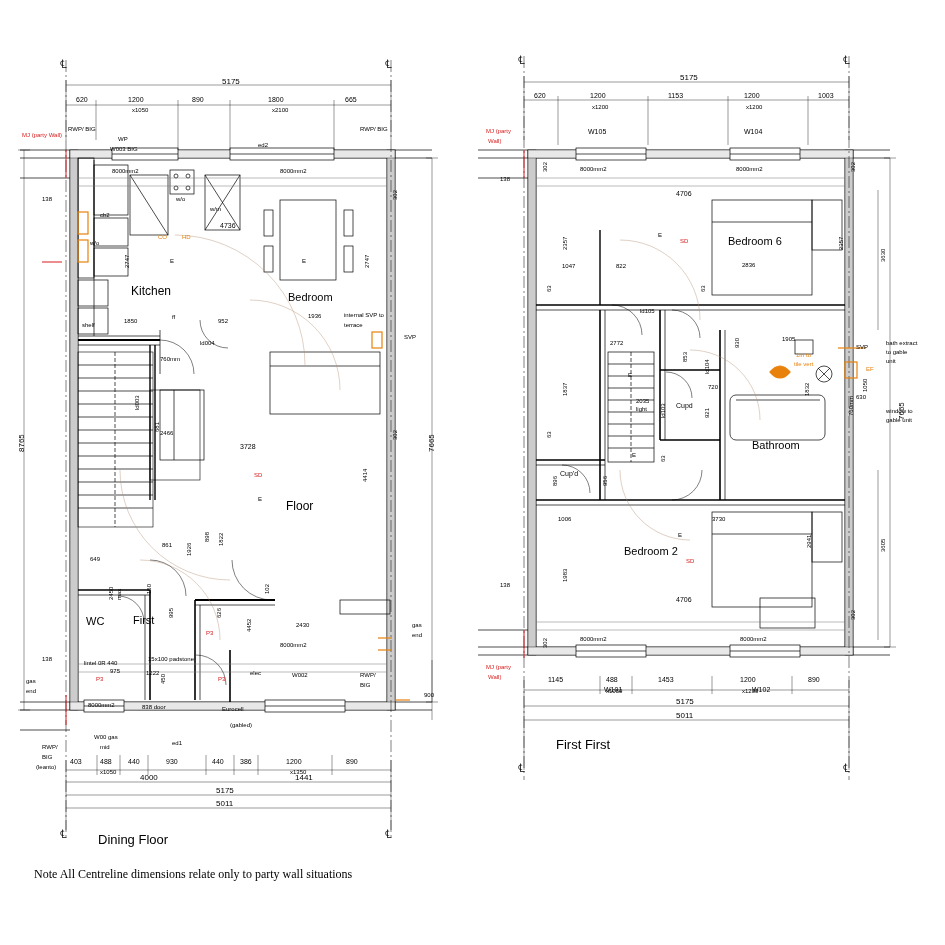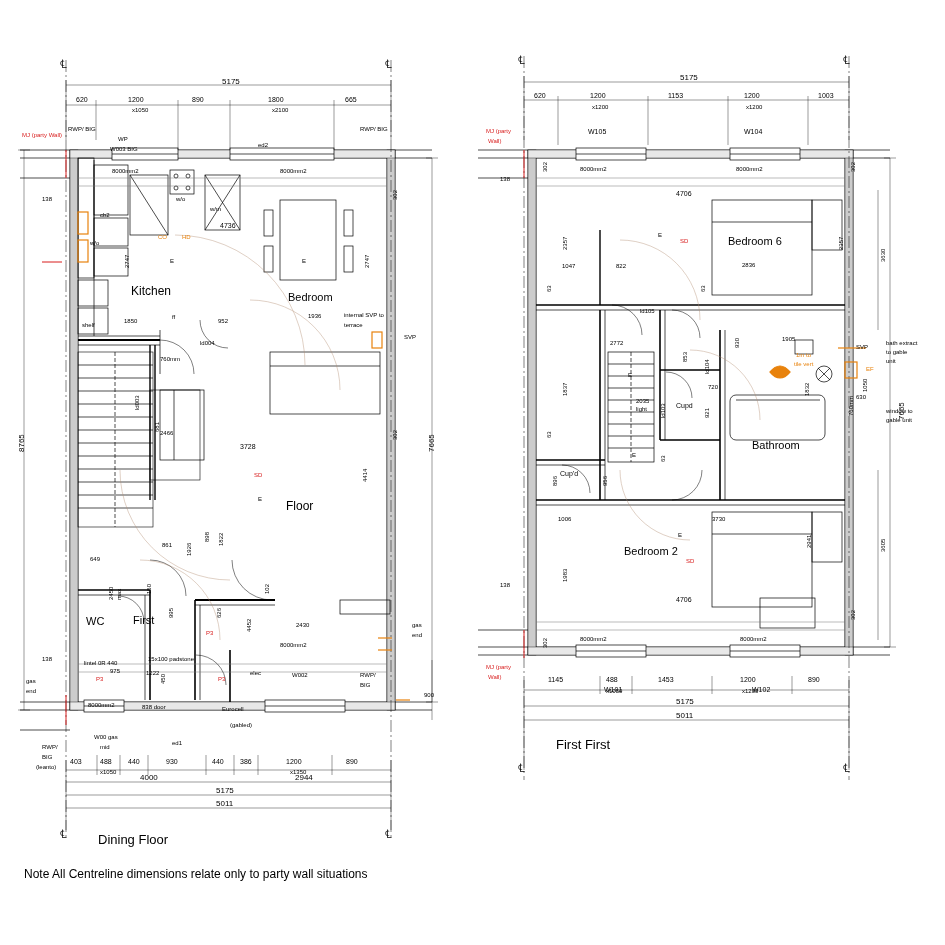--- a/index.html
+++ b/index.html
@@ -255,21 +255,21 @@
     <div class="lbl dim-xs" style="left:100px; top:769px;">x1050</div>
     <div class="lbl dim-s" style="left:128px; top:758px;">440</div>
     <div class="lbl dim-s" style="left:166px; top:758px;">930</div>
     <div class="lbl dim-s" style="left:212px; top:758px;">440</div>
     <div class="lbl dim-s" style="left:240px; top:758px;">386</div>
     <div class="lbl dim-s" style="left:286px; top:758px;">1200</div>
     <div class="lbl dim-xs" style="left:290px; top:769px;">x1350</div>
     <div class="lbl dim-s" style="left:346px; top:758px;">890</div>
 
     <div class="lbl dim" style="left:140px; top:774px;">4000</div>
-    <div class="lbl dim" style="left:295px; top:774px;">2944</div>
+    <div class="lbl dim" style="left:295px; top:774px;">1441</div>
     <div class="lbl dim" style="left:216px; top:787px;">5175</div>
     <div class="lbl dim" style="left:216px; top:800px;">5011</div>
 
     <div class="lbl room-big" style="left:131px; top:285px;">Kitchen</div>
     <div class="lbl room" style="left:288px; top:292px;">Bedroom</div>
     <div class="lbl room-big" style="left:286px; top:500px;">Floor</div>
     <div class="lbl room" style="left:133px; top:615px;">First</div>
     <div class="lbl room" style="left:86px; top:616px;">WC</div>
 
     <div class="lbl dim-xs red" style="left:22px; top:132px;">MJ (party Wall)</div>
@@ -587,15 +587,15 @@
     <div class="lbl dim-xs" style="left:658px; top:232px;">E</div>
     <div class="lbl dim-xs" style="left:628px; top:372px;">E</div>
     <div class="lbl dim-xs" style="left:678px; top:532px;">E</div>
     <div class="lbl dim-xs" style="left:632px; top:452px;">E</div>
     <div class="lbl dim-xs red" style="left:680px; top:238px;">SD</div>
     <div class="lbl dim-xs red" style="left:686px; top:558px;">SD</div>
 
     <div class="lbl floor-title" style="left:556px; top:738px;">First First</div>
   </div>
 
-  <div class="lbl note" style="left:24px; top:868px;">Note All Centreline dimensions relate only to party wall situations</div>
+  <div class="lbl note" style="left:34px; top:868px;font-family:Liberation Serif, serif;">Note All Centreline dimensions relate only to party wall situations</div>
 
 </div>
 
 </body></html>

